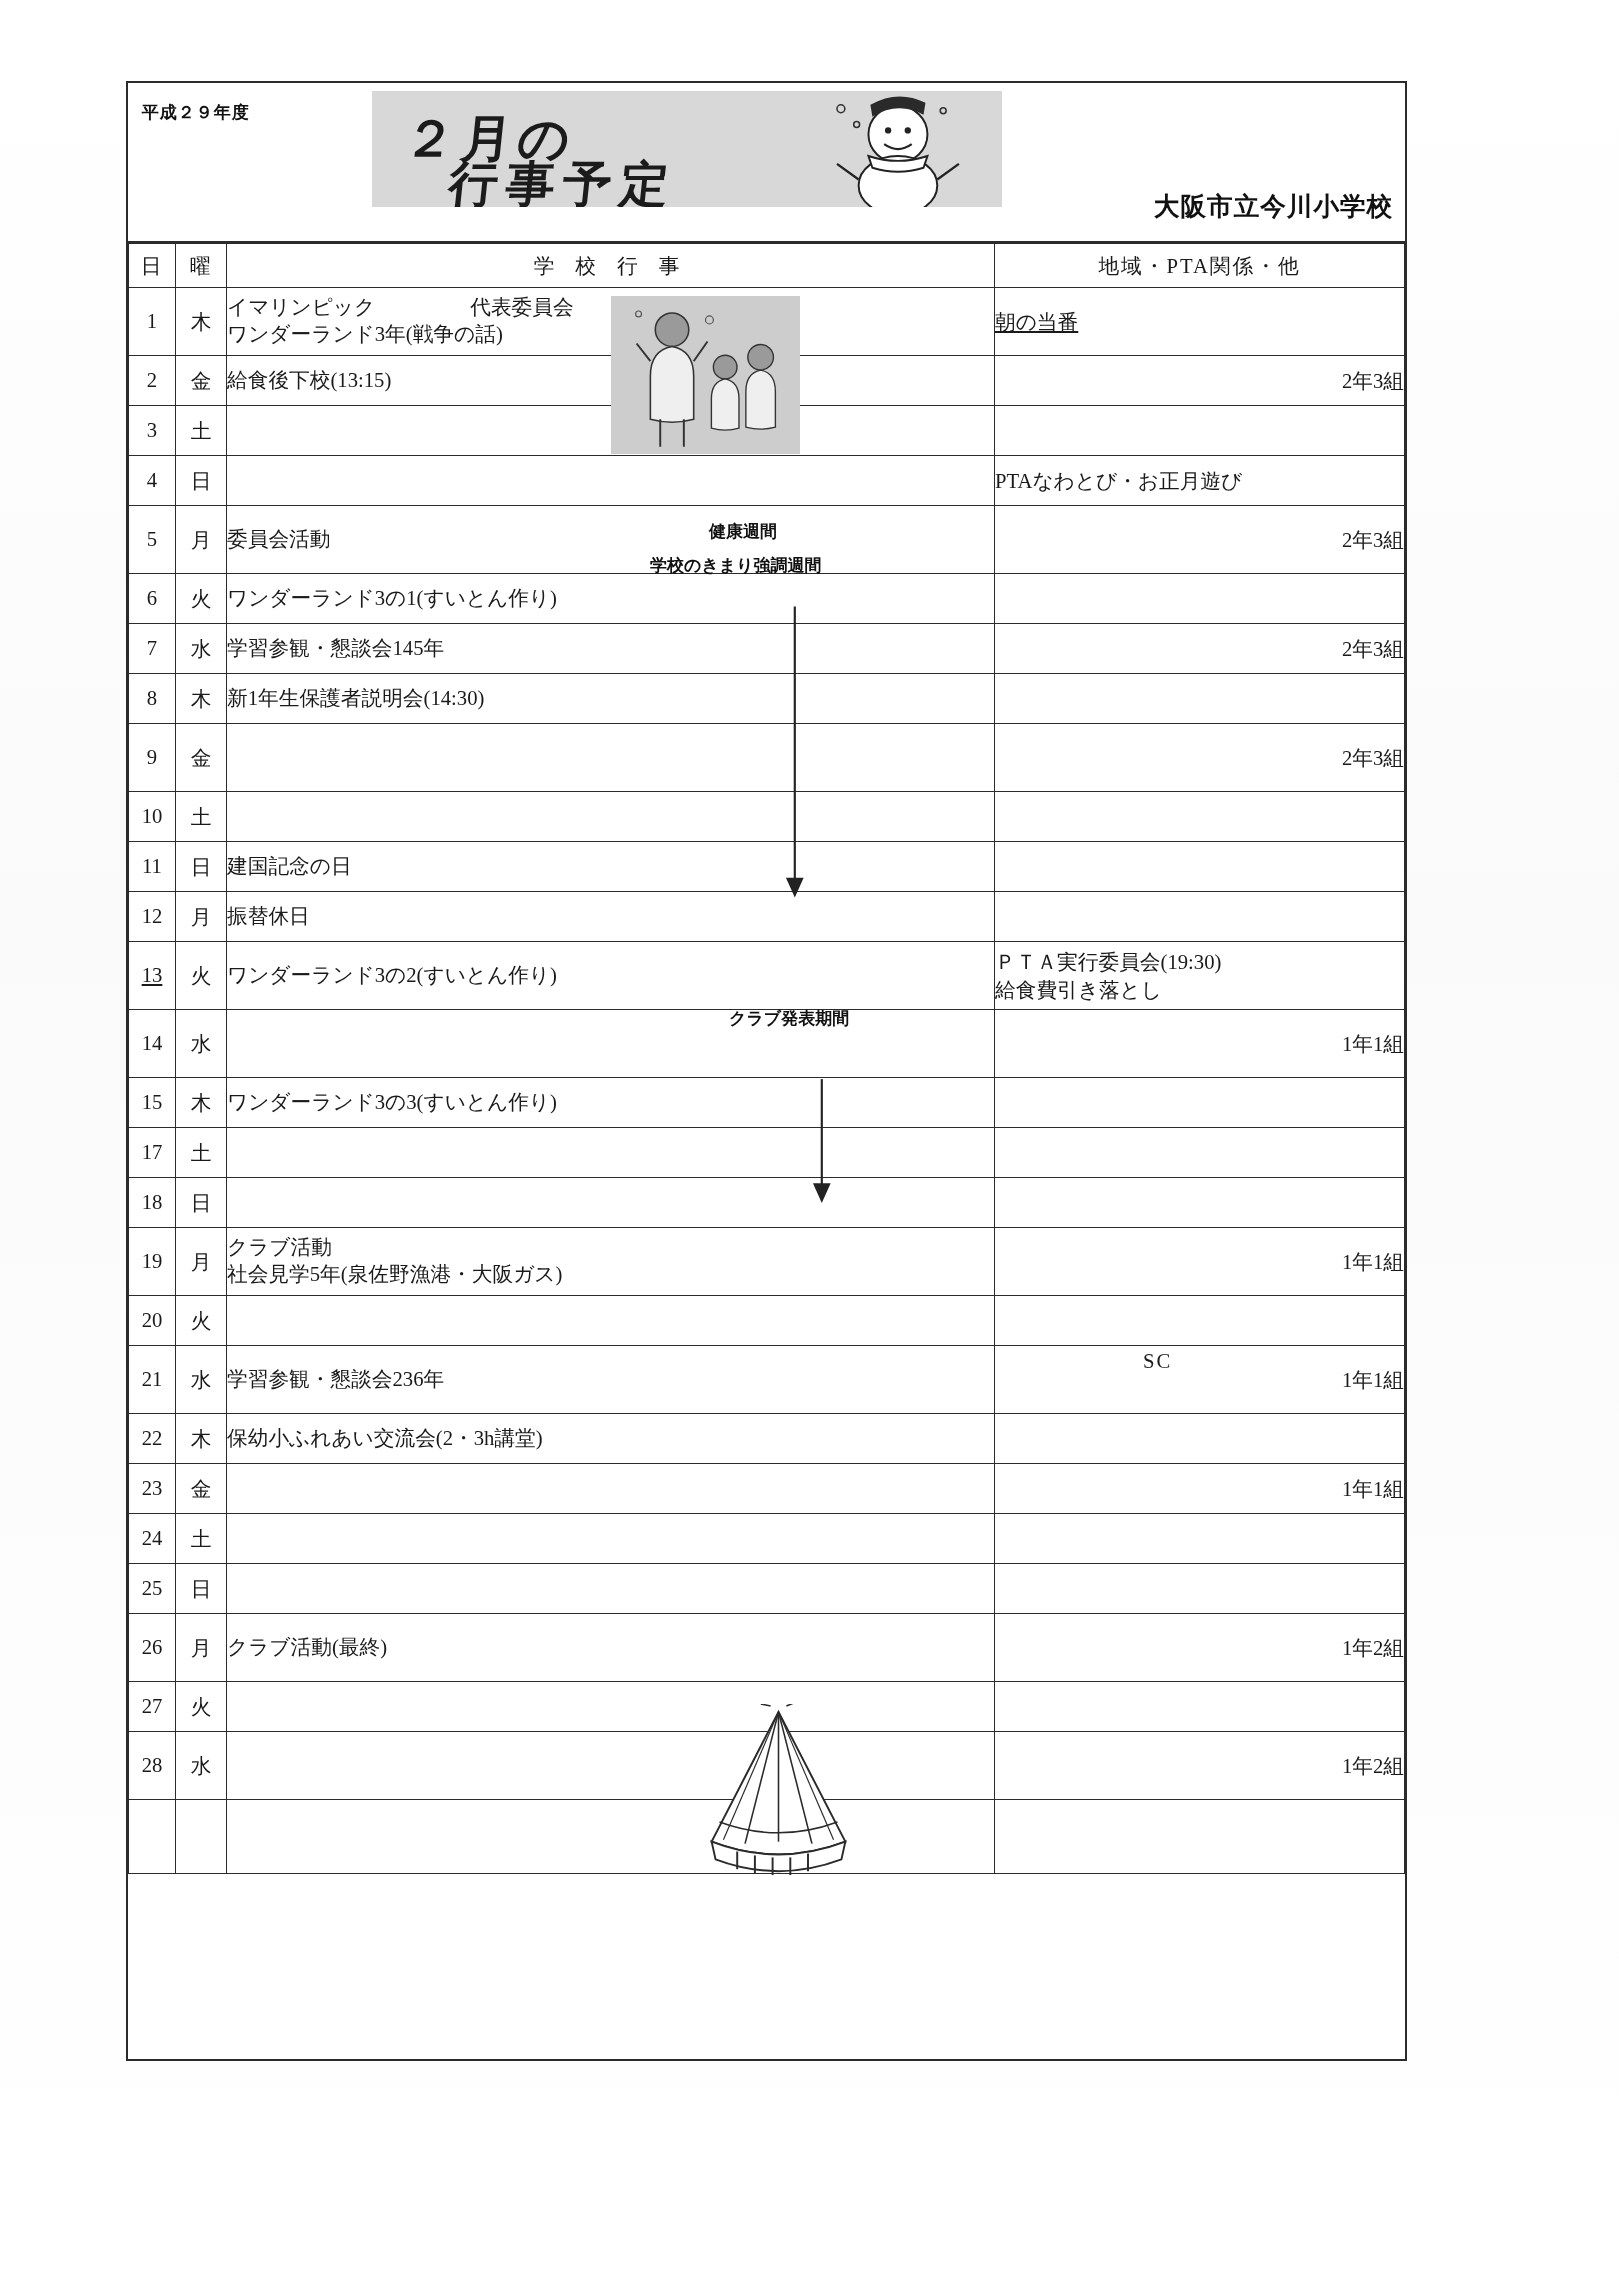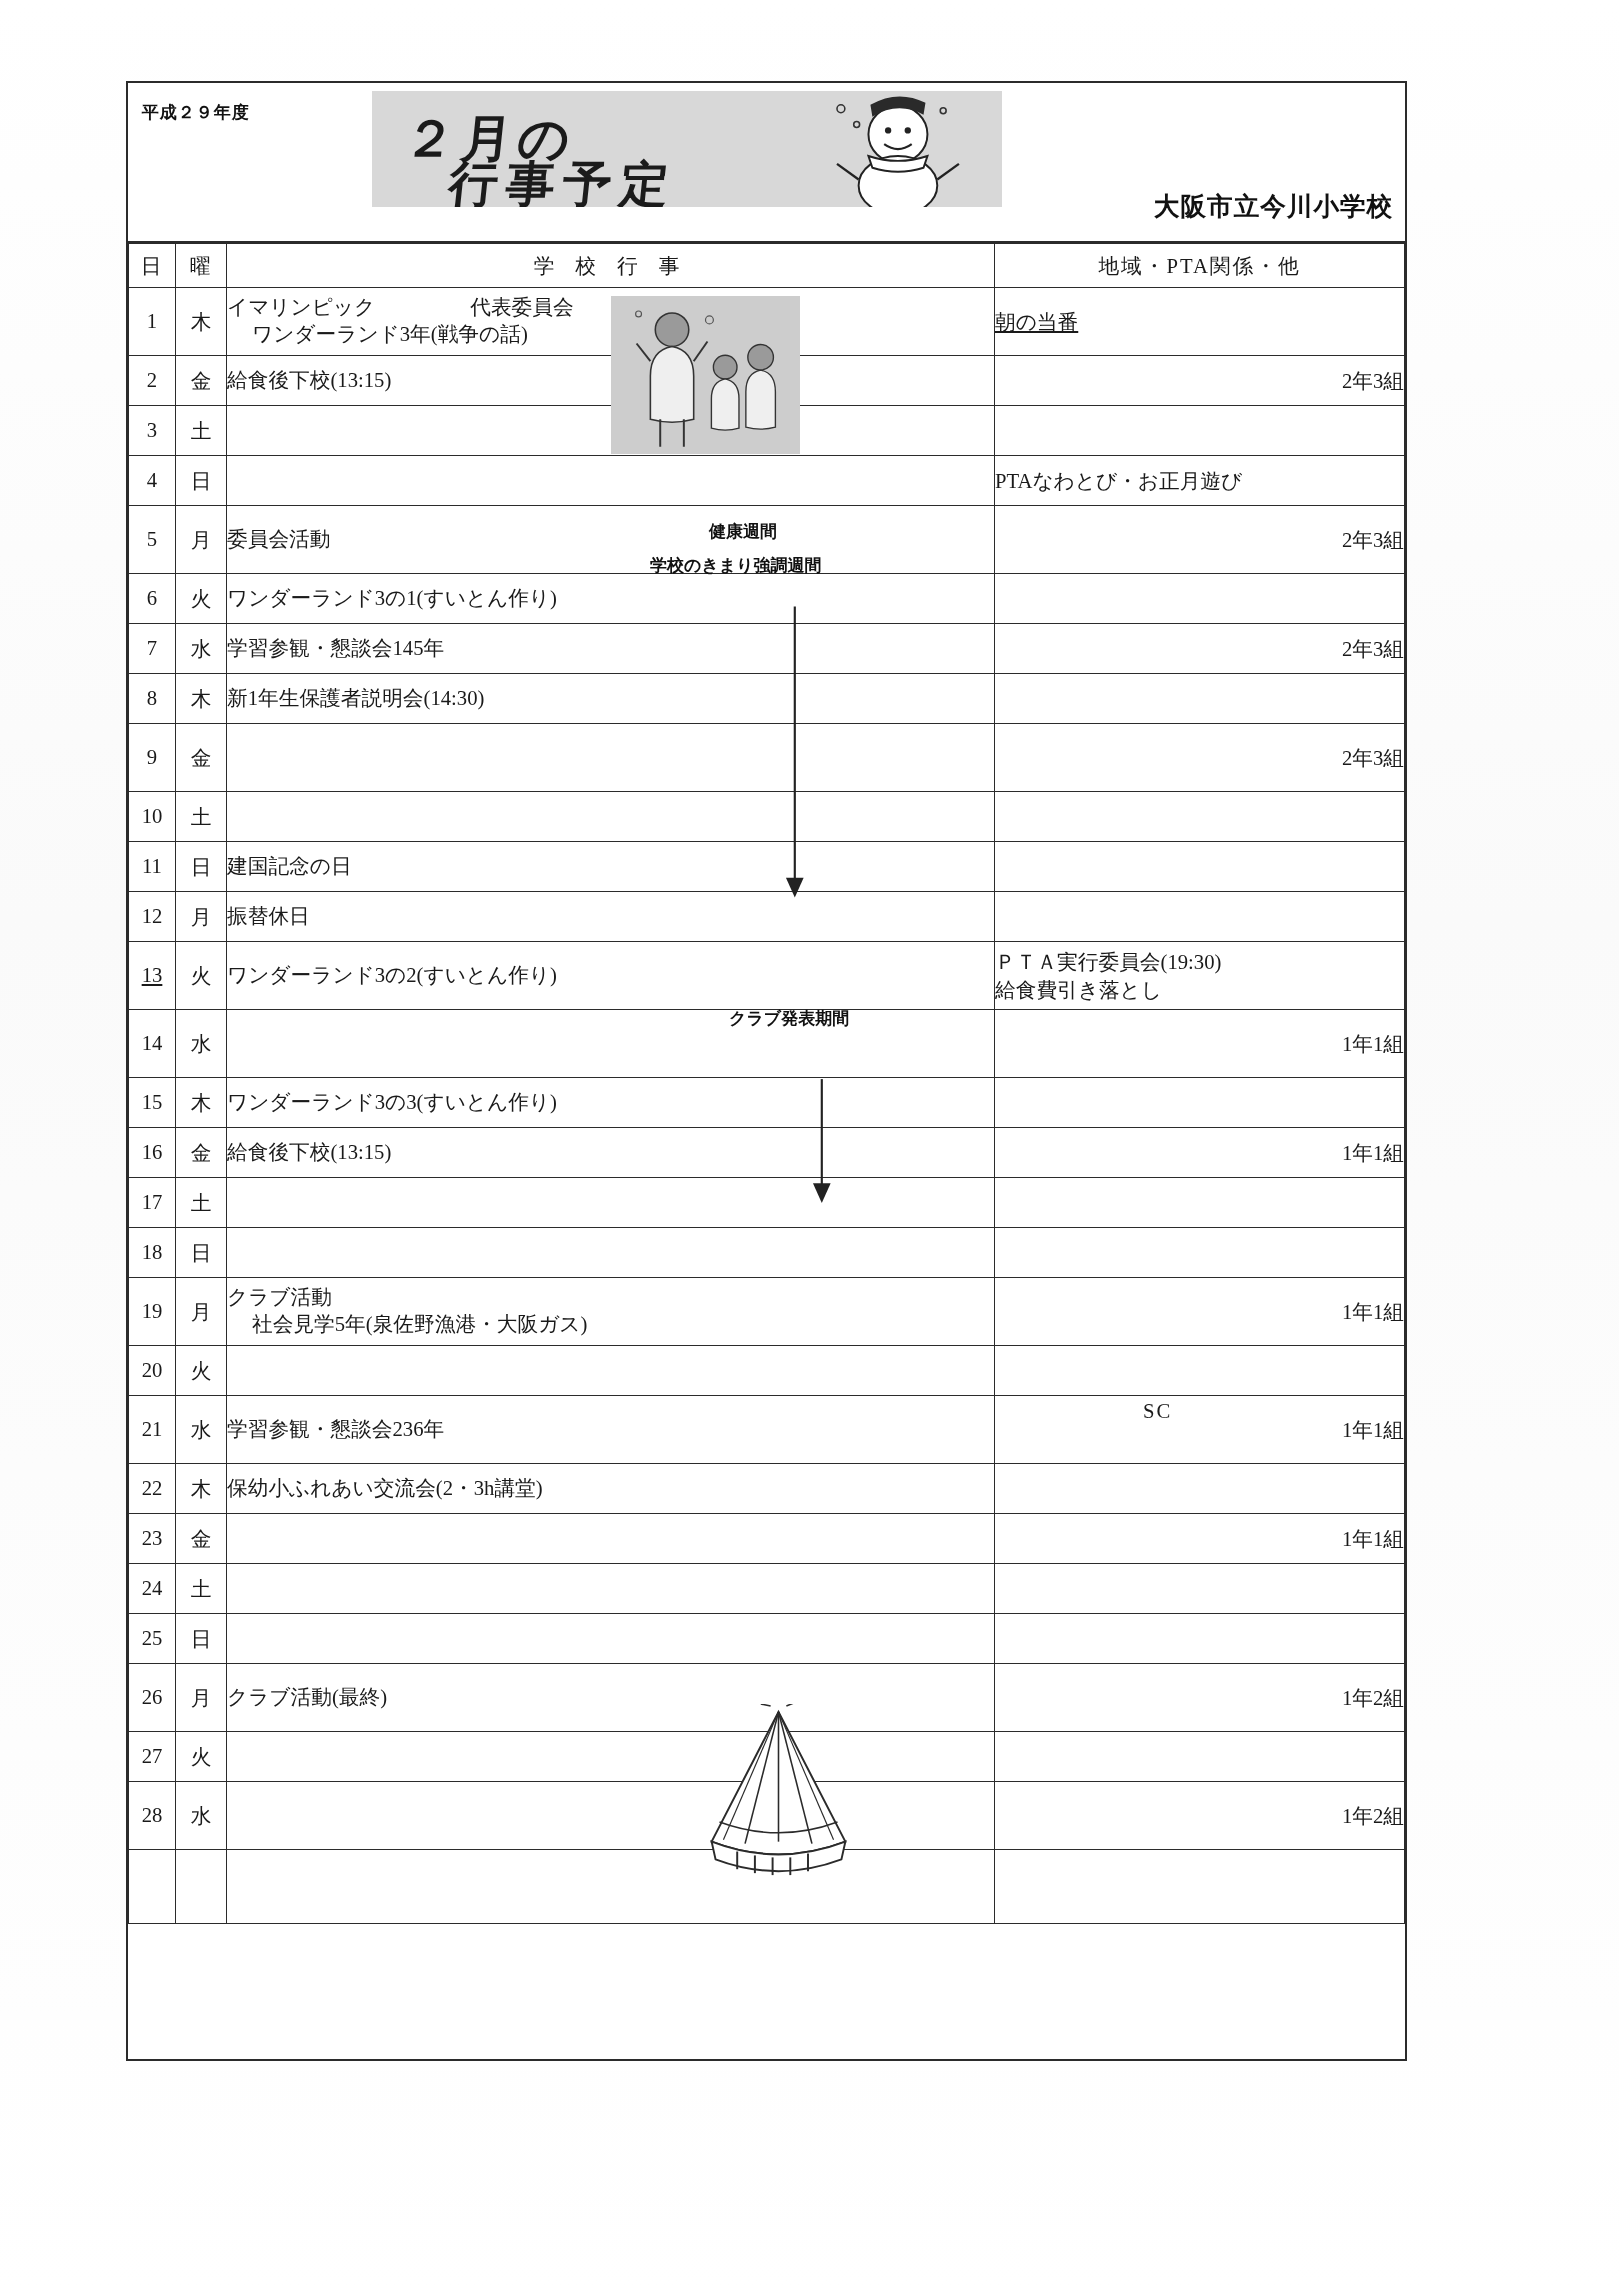--- a/index.html
+++ b/index.html
@@ -97,21 +97,21 @@
   .colhead th.ev{letter-spacing:7.9px;}
   td.day,td.wd{text-align:center;font-size:20.7px;}
   td.ev{padding:3px 0 3px 7.9px;position:relative;}
   td.pta{padding:3px 9.9px 3px 7.9px;position:relative;}
   td.pta .right{display:block;text-align:right;}
   td.pta .left{display:block;text-align:left;}
   .ul{text-decoration:underline;}
   .l2{line-height:1.30;}
   .sc{position:absolute;left:148px;top:3.9px;font-size:20.7px;letter-spacing:2px;}
 
-  .ev .two{line-height:1.32;margin-left:25px;}
+  .ev .two{line-height:1.32;}
   .ev .gap{display:inline-block;width:95px;}
 
   
   .note-center{
     position:absolute;
     font-family:"DejaVu Sans", sans-serif;
     font-weight:bold;
     font-size:17px;
     color:#111;
     white-space:nowrap;
@@ -321,30 +321,20 @@
               <span class="right">1年1組</span>
             </td>
           </tr>
           <tr>
             <td class="day" style="height: 49px;">15</td>
             <td class="wd">木</td>
             <td class="ev">
               <div class="l2"><span>ワンダーランド3の3(すいとん作り)</span></div>
             </td>
             <td class="pta"></td>
-          </tr>
-          <tr>
-            <td class="day" style="height: 49px;">16</td>
-            <td class="wd">金</td>
-            <td class="ev">
-              <div class="l2"><span>給食後下校(13:15)</span></div>
-            </td>
-            <td class="pta">
-              <span class="right">1年1組</span>
-            </td>
           </tr>
           <tr>
             <td class="day" style="height: 49px;">17</td>
             <td class="wd">土</td>
             <td class="ev">
               <div class="l2"></div>
             </td>
             <td class="pta"></td>
           </tr>
           <tr>

